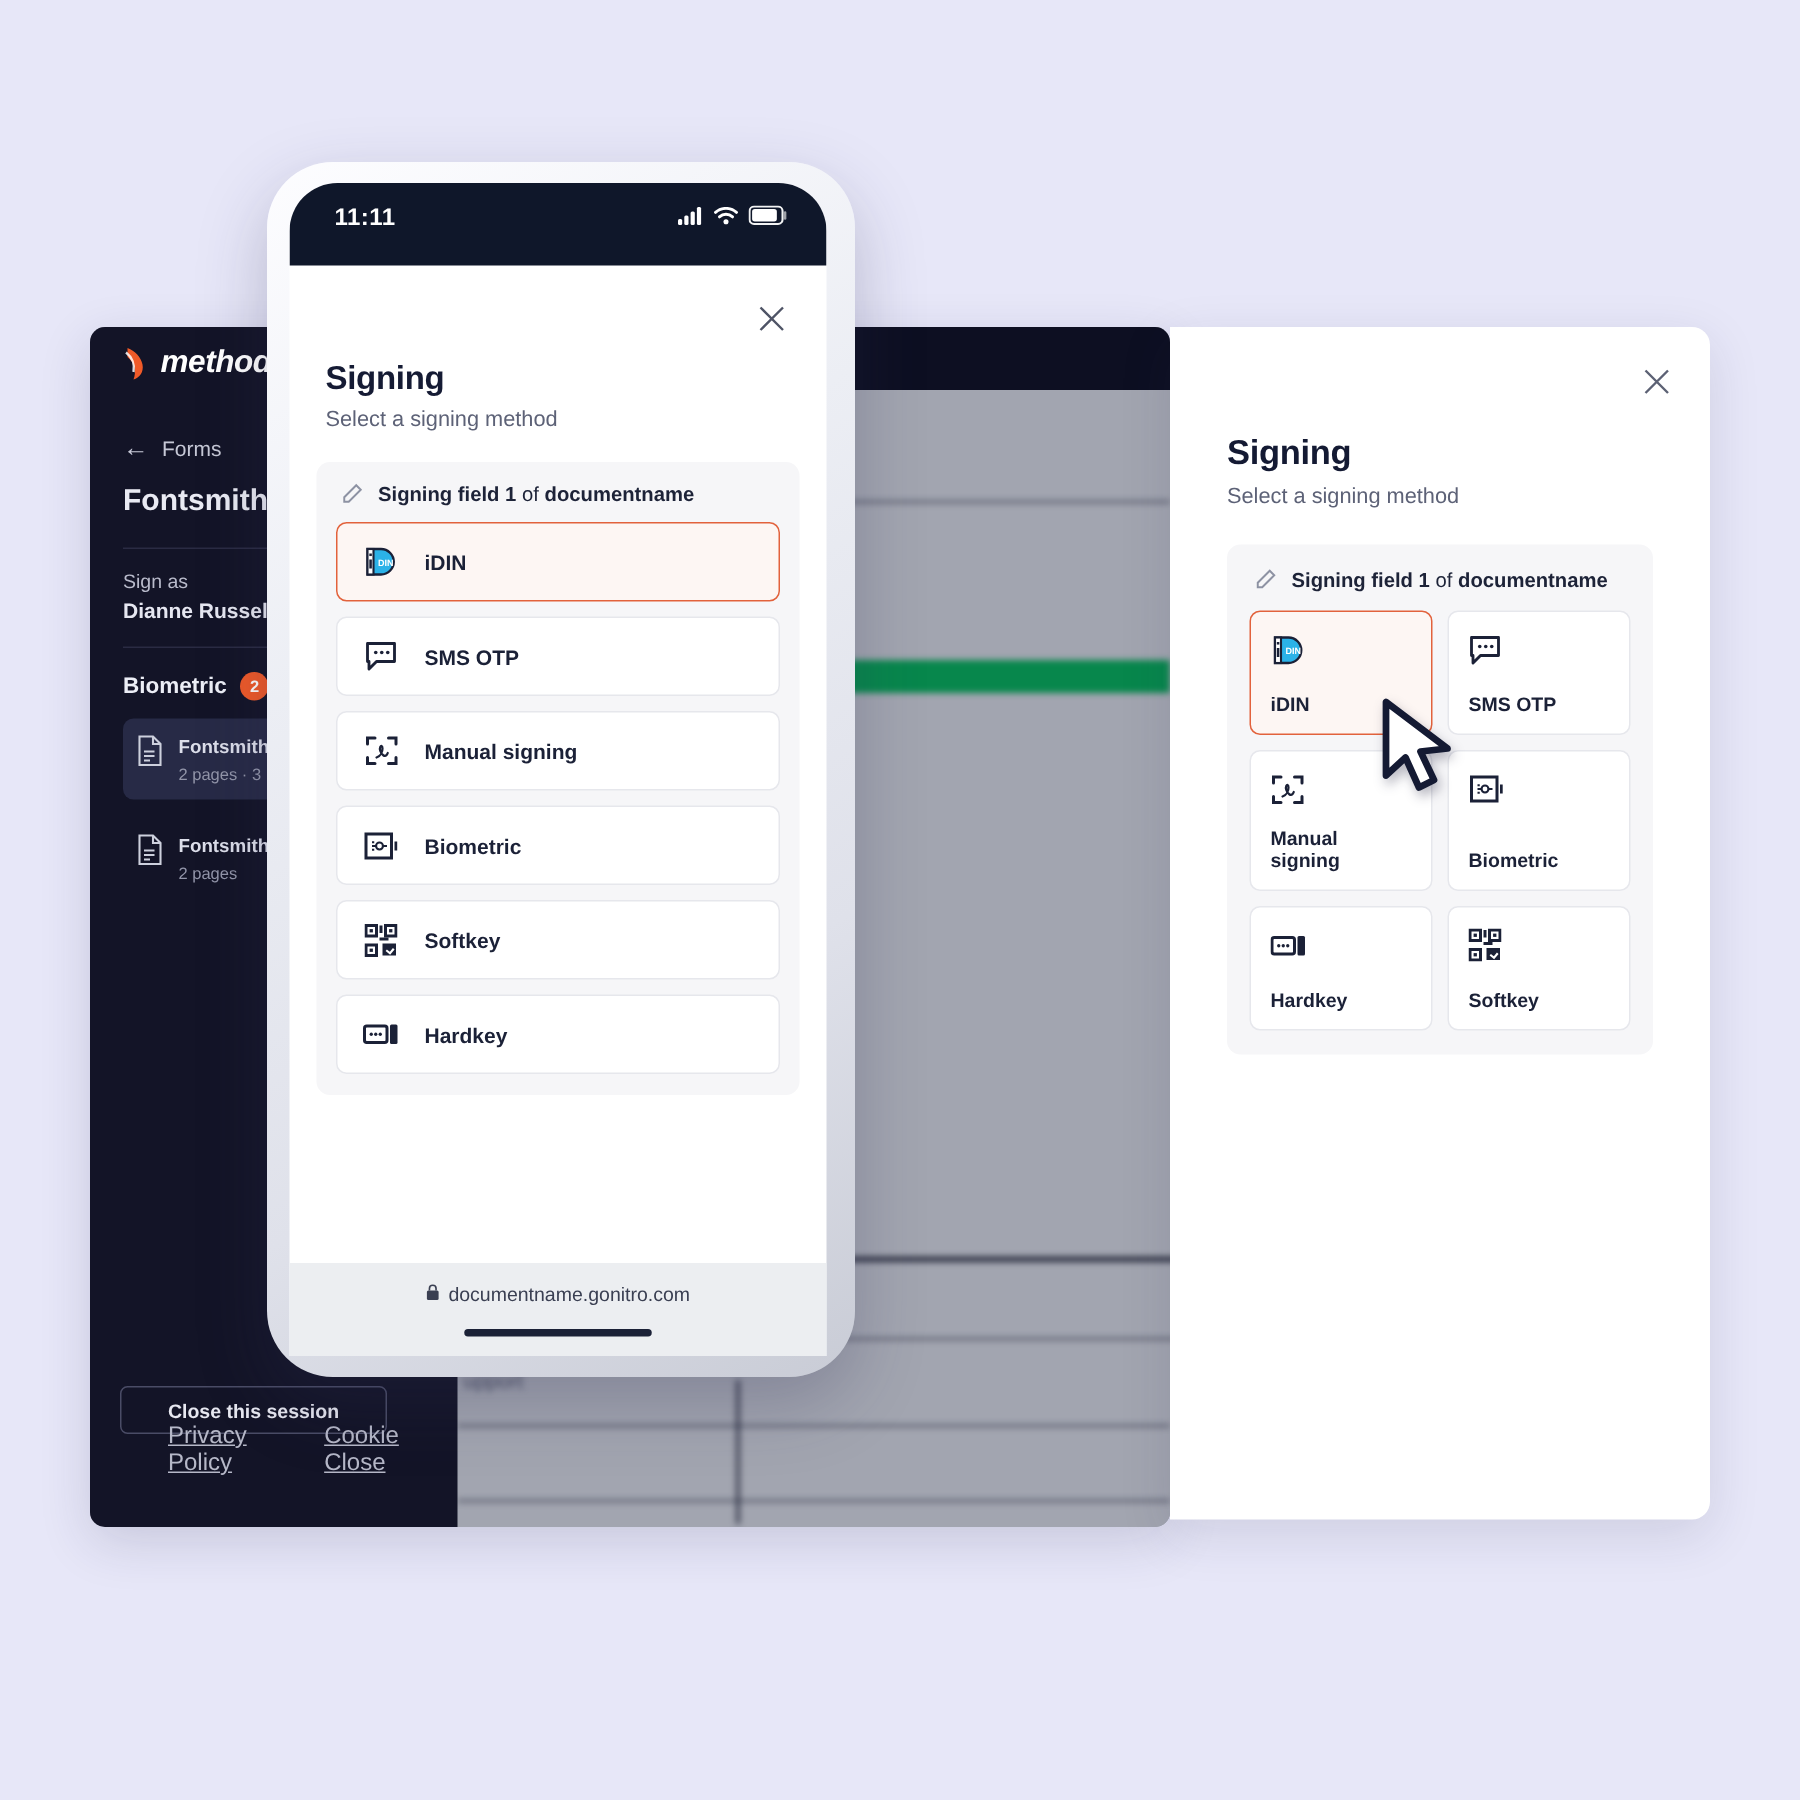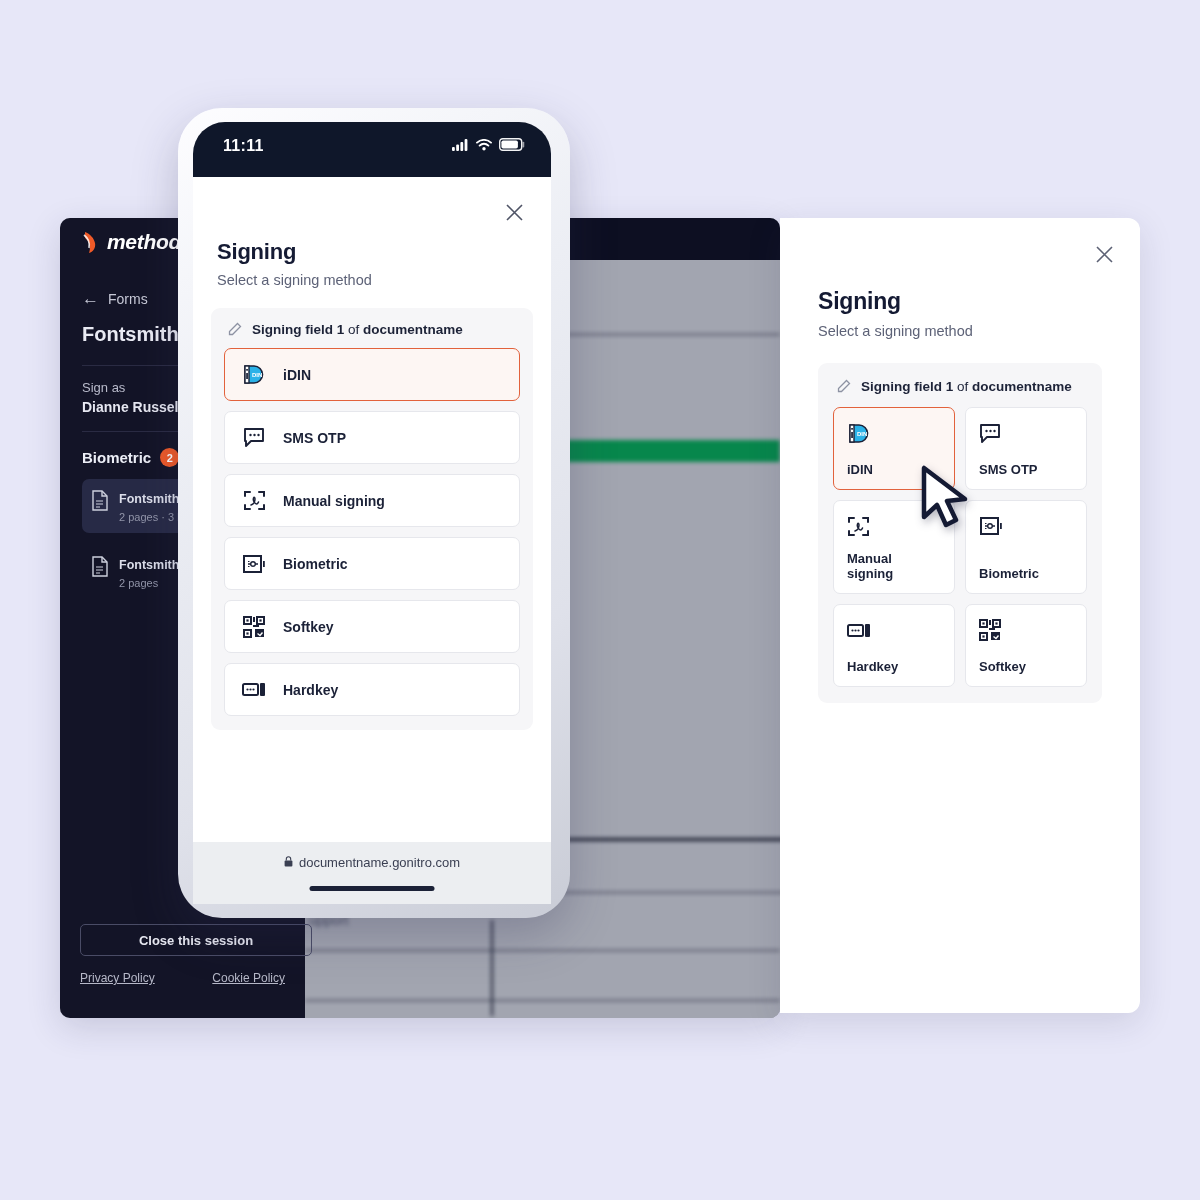--- a/index.html
+++ b/index.html
@@ -52,30 +52,30 @@
   }
   .doc-item {
     display:flex; gap:11px; align-items:flex-start;
     margin-top: 12px; padding: 10px 9px; border-radius:7px;
   }
   .doc-item.active { background:#272a46; }
   .doc-icon { width:17px; height:21px; flex:0 0 auto; margin-top:1px; }
   .doc-name { font-size:12.5px; font-weight:600; color:#dcdeea; white-space:nowrap; }
   .doc-meta { font-size:11px; color:#9295a9; margin-top:4px; white-space:nowrap; }
   .session-btn {
-    position:absolute; left:20px; bottom:62px; width:232px; height:32px;
+    position:absolute; left:20px; bottom:62px; width:178px; height:32px;
     border:1px solid #4a4c66; border-radius:5px; background:transparent;
     color:#e7e8f1; font-size:13px; font-weight:700;
     font-family:"Liberation Sans", sans-serif; cursor:pointer;
   }
   .policy-row {
     position:absolute; left:20px; bottom:33px; width:205px;
     display:flex; justify-content:space-between;
   }
-  .policy-link { font-size:12px; color:#b6b8c8; text-decoration:underline; }
+  .policy-link { font-size:16px; color:#b6b8c8; text-decoration:underline;margin-left:32px; }
 
   
   .doc-area { position:absolute; left:245px; top:0; right:0; bottom:0; background:#a2a5b0; }
   .doc-topbar { position:absolute; left:0; top:0; right:0; height:42px; background:#0d0f22; }
   .doc-sheet { position:absolute; left:0; top:42px; right:0; bottom:0; background:#a2a5b0; }
   .green-band { position:absolute; left:0; top:180px; width:100%; height:22px; background:#07874c; }
   .doc-blurwrap { position:absolute; left:0; top:0; right:0; bottom:0; filter: blur(2.1px); }
   .inv-title { position:absolute; left:8px; top:212px; font-size:33px; font-weight:700; color:#1c2033; letter-spacing:.5px;}
   .inv-num { position:absolute; left:8px; top:255px; font-size:33px; font-weight:700; color:#1c2033;}
   .inv-due { position:absolute; left:-28px; top:333px; font-size:16px; font-weight:700; color:#1c2033;}
@@ -254,21 +254,21 @@
         </span>
         <span>
           <span class="doc-name">Fontsmith_Contract</span>
           <span class="doc-meta" style="display:block">2 pages</span>
         </span>
       </div>
 
       <button class="session-btn">Close this session</button>
       <div class="policy-row">
         <a class="policy-link">Privacy Policy</a>
-        <a class="policy-link">Cookie Policy</a>
+        <a class="policy-link">Cookie Close</a>
       </div>
     </div>
   </div>
 
   <div class="right-panel">
     <div class="rp-close">
       <svg width="17" height="17" viewBox="0 0 17 17">
           <path d="M1 1L16 16M16 1L1 16" stroke="#5c6174" stroke-width="1.6"></path>
         </svg>
     </div>

